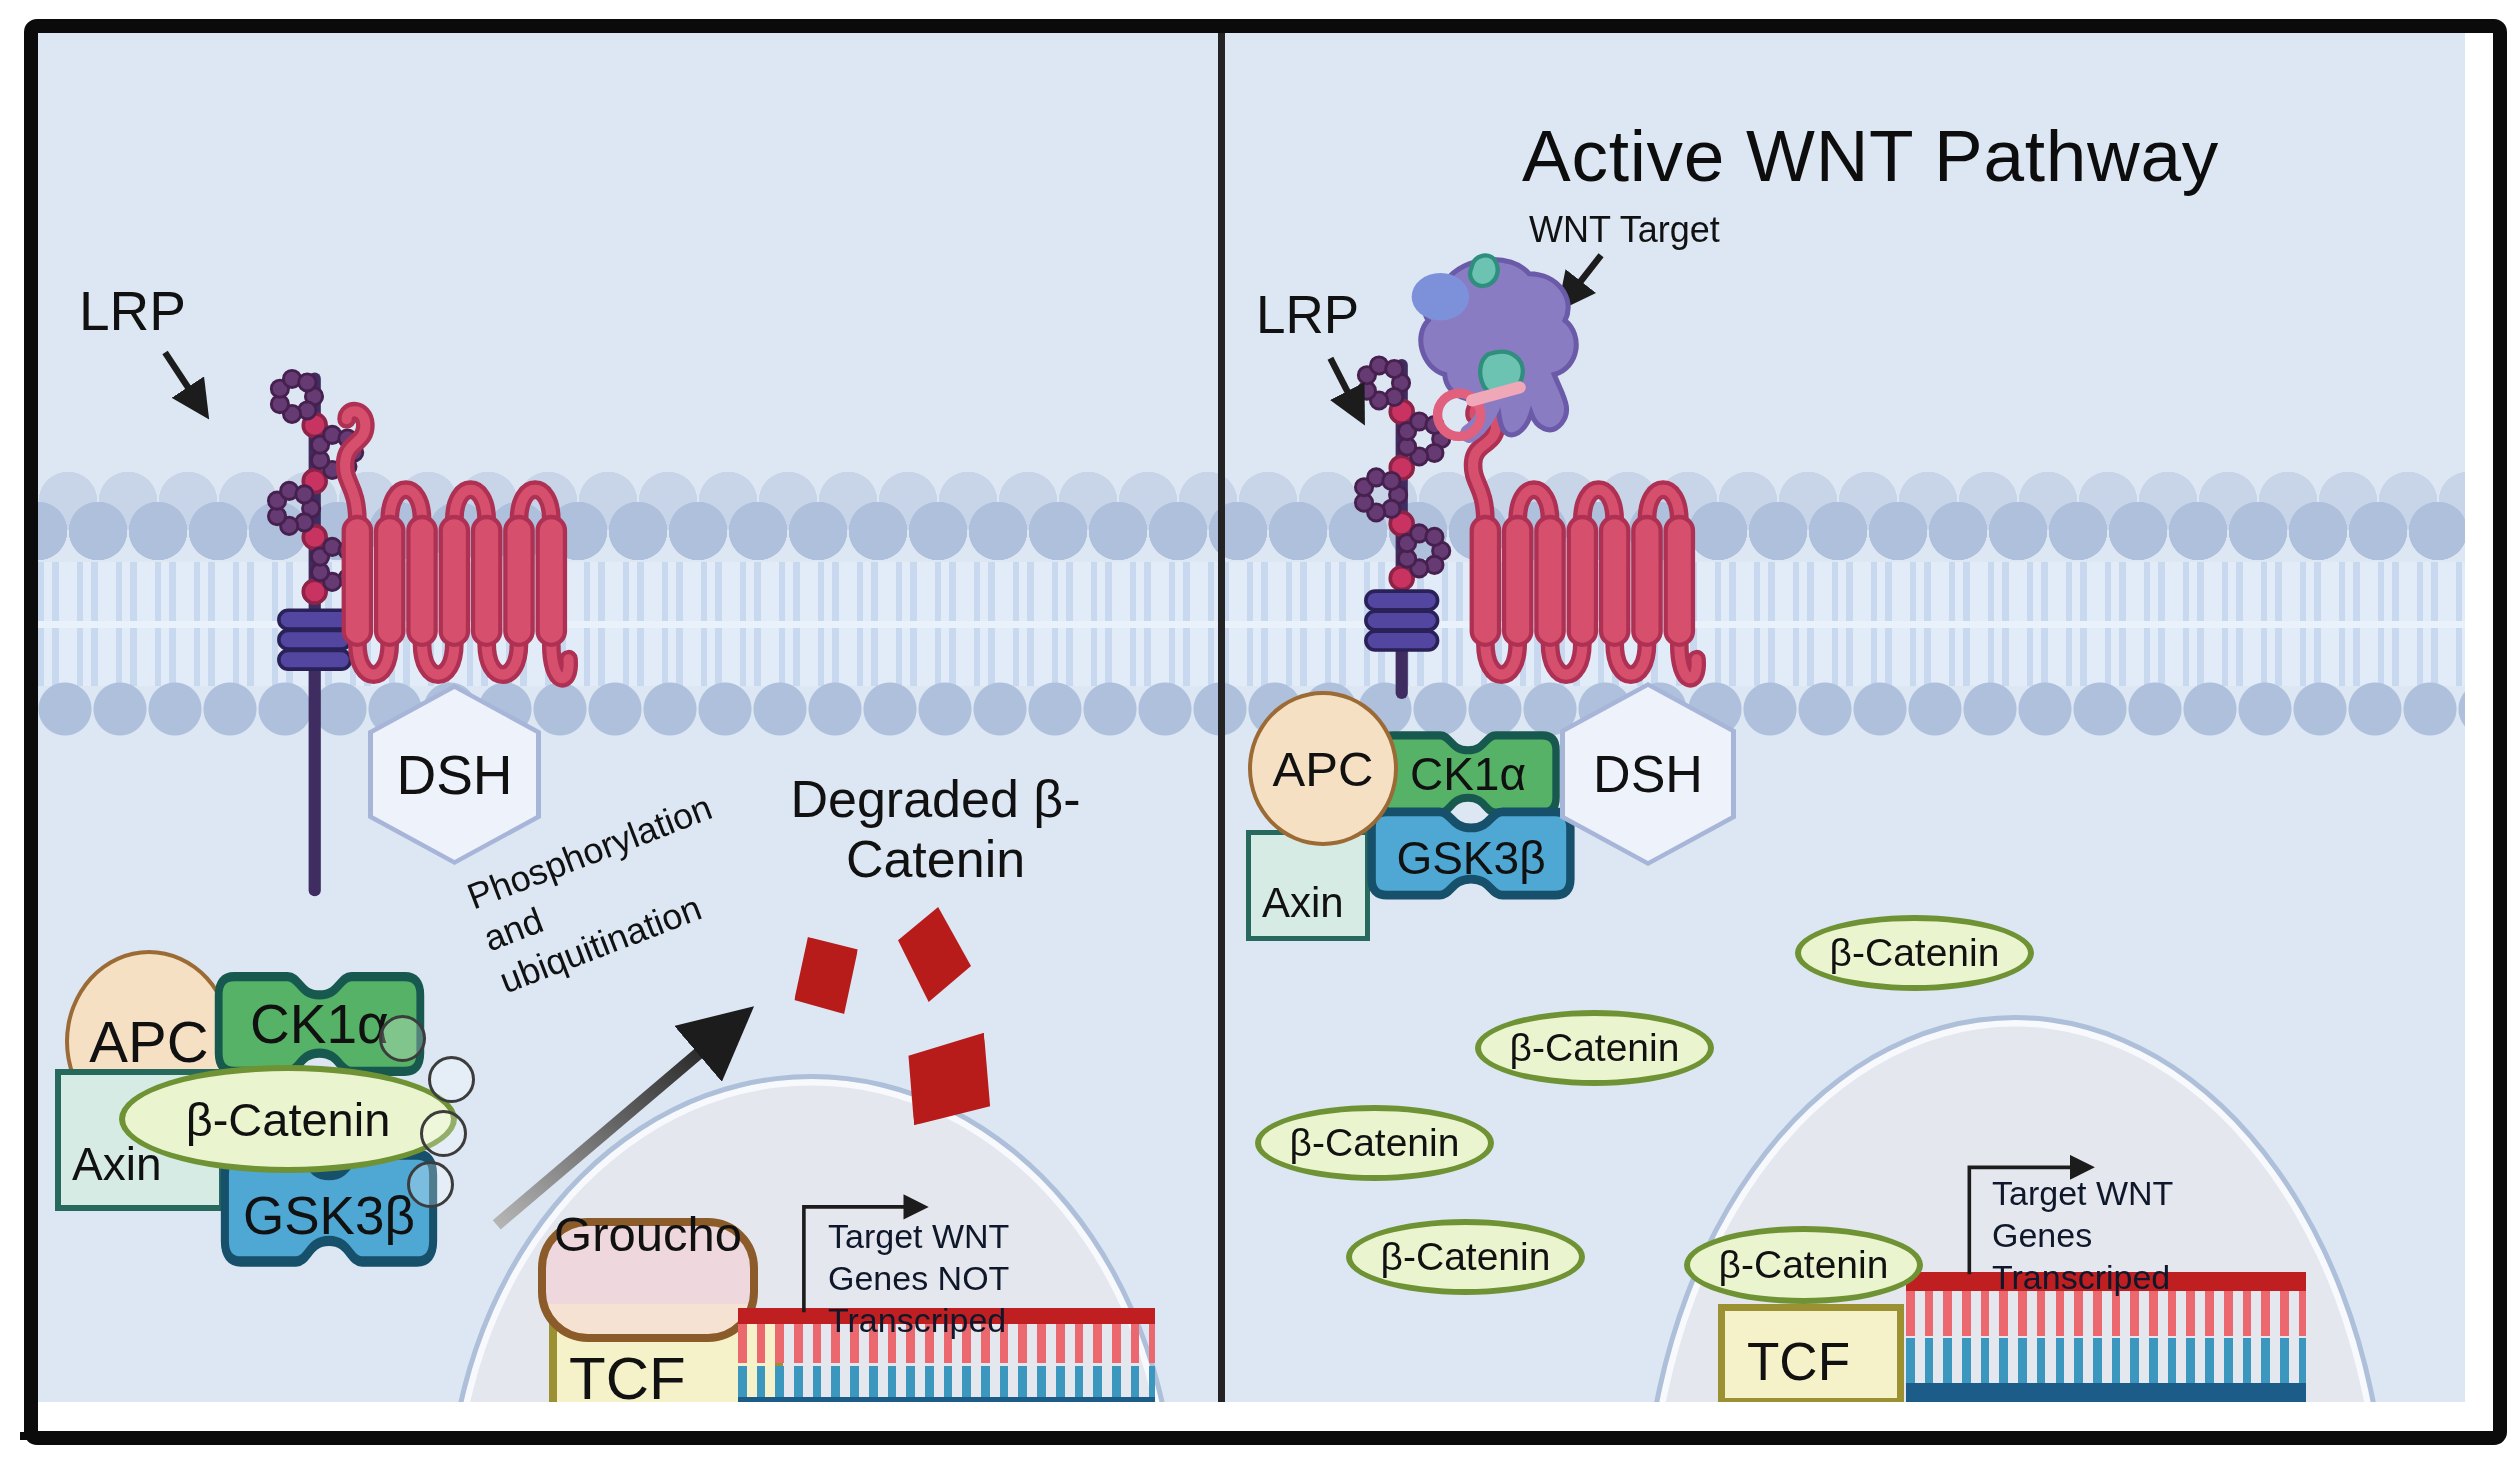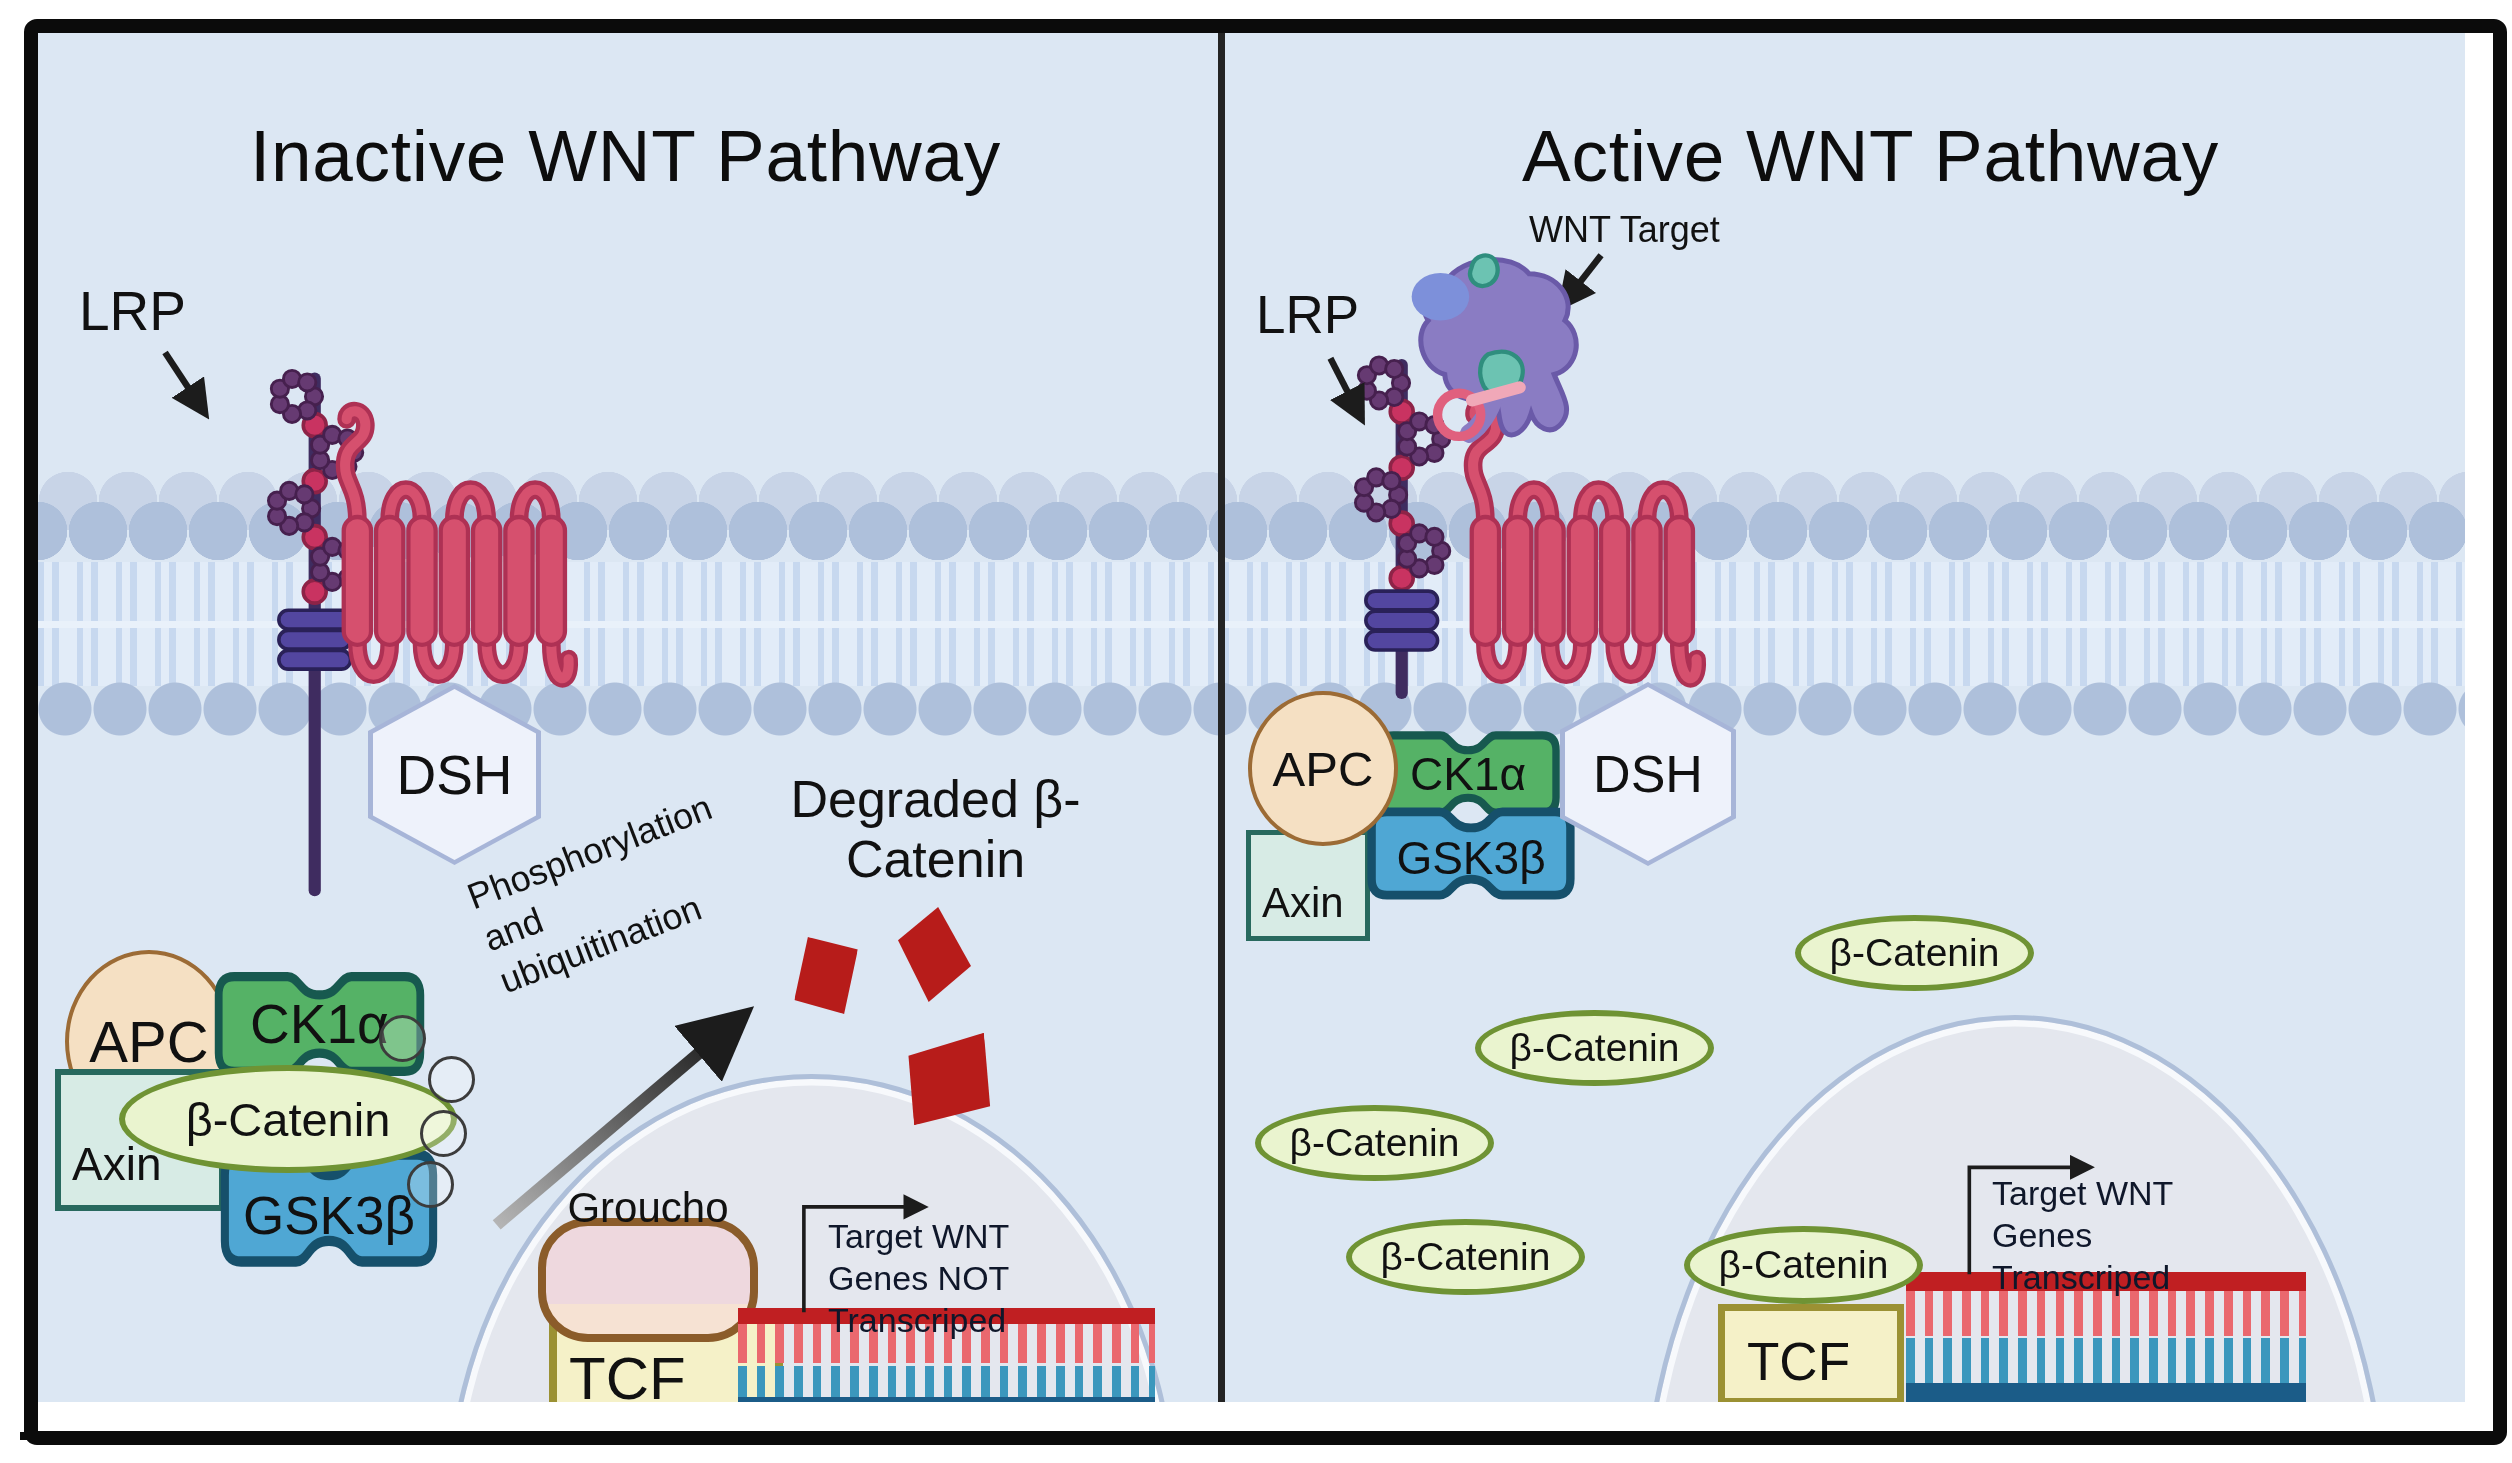--- a/index.html
+++ b/index.html
@@ -54,21 +54,20 @@
 
   <div class="bgfill"></div>
 
   <div class="membrane">
     <div class="m-row m-h1"></div>
     <div class="m-row m-h2"></div>
     <div class="m-row m-tailband"></div>
     <div class="m-row m-h3"></div>
   </div>
 
-  <div class="abs txt title center" style="left:122px;top:108px;width:1007px;height:94px;">Inactive WNT Pathway</div>
 
   <div class="abs txt" style="left:79px;top:279px;font-size:55px;">LRP</div>
   <svg class="abs" style="left:155px;top:345px;z-index:4;" width="79" height="94" viewBox="0 0 110 130">
     <defs>
             <marker id="ahA" markerWidth="6" markerHeight="6" refX="4.5" refY="3" orient="auto">
               <path d="M0,0 L6,3 L0,6 Z" fill="#1c1c1c"></path>
             </marker>
           </defs>
     <line x1="14" y1="10" x2="68" y2="92" stroke="#1c1c1c" stroke-width="9" marker-end="url(#ahA)"></line>
   </svg>
@@ -215,21 +214,21 @@
        clip-path:polygon(12% 0,100% 10%,88% 100%,0 88%);"></div>
   <div class="abs frag" style="left:898px;top:907px;width:73px;height:95px;
        clip-path:polygon(55% 0,100% 62%,42% 100%,0 35%);"></div>
   <div class="abs frag" style="left:908px;top:1038px;width:82px;height:82px;transform:rotate(-8deg);
        clip-path:polygon(5% 15%,100% 0,95% 90%,0 100%);"></div>
 
   <div class="abs nucleus" style="left:446px;top:1074px;width:731px;height:885px;"></div>
 
   <div class="abs" style="left:538px;top:1218px;width:220px;height:124px;border-radius:50px;border:8px solid #8b5c2a;
        background:linear-gradient(180deg,#eed8de 0 72%,#f6e2d3 72% 100%);z-index:3;"></div>
-  <div class="abs txt center" style="left:538px;top:1146px;width:220px;height:124px;font-size:42px;z-index:3;">Groucho</div>
+  <div class="abs txt center" style="left:538px;top:1172px;width:220px;height:124px;font-size:49px;z-index:3;">Groucho</div>
 
   <div class="abs" style="left:549px;top:1311px;width:234px;height:122px;background:#f5f1c8;border:8px solid #9b9133;z-index:2;"></div>
   <div class="abs txt" style="left:569px;top:1344px;font-size:60px;z-index:3;">TCF</div>
 
   <div class="abs dna" style="left:738px;top:1308px;width:417px;height:122px;">
     <div class="bar-r" style="top:0;height:16px;"></div>
     <div class="teeth-p" style="top:16px;height:39px;"></div>
     <div class="teeth-b" style="top:58px;height:32px;"></div>
     <div class="bar-b" style="top:89px;height:18.7px;"></div>
   </div>

